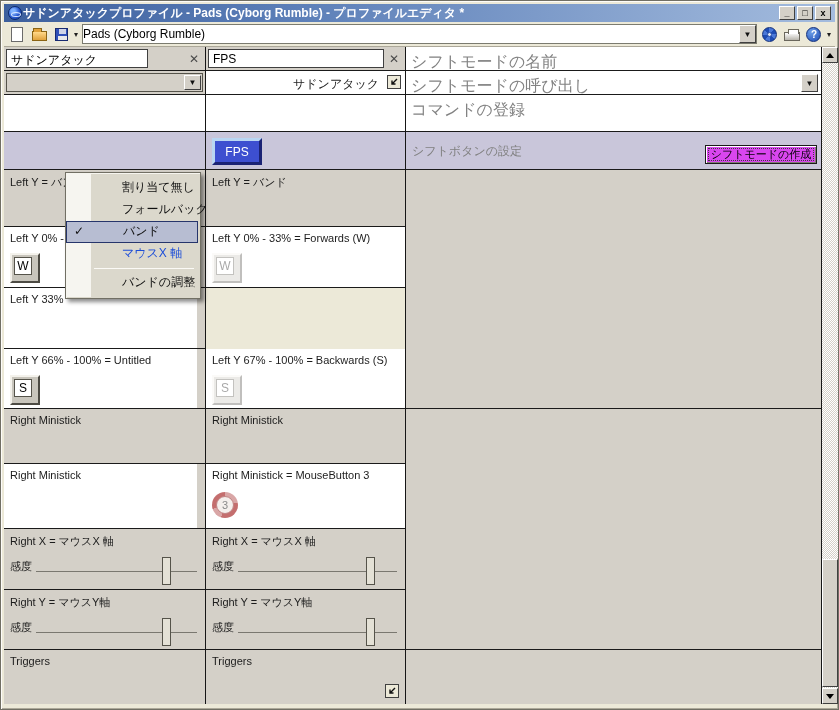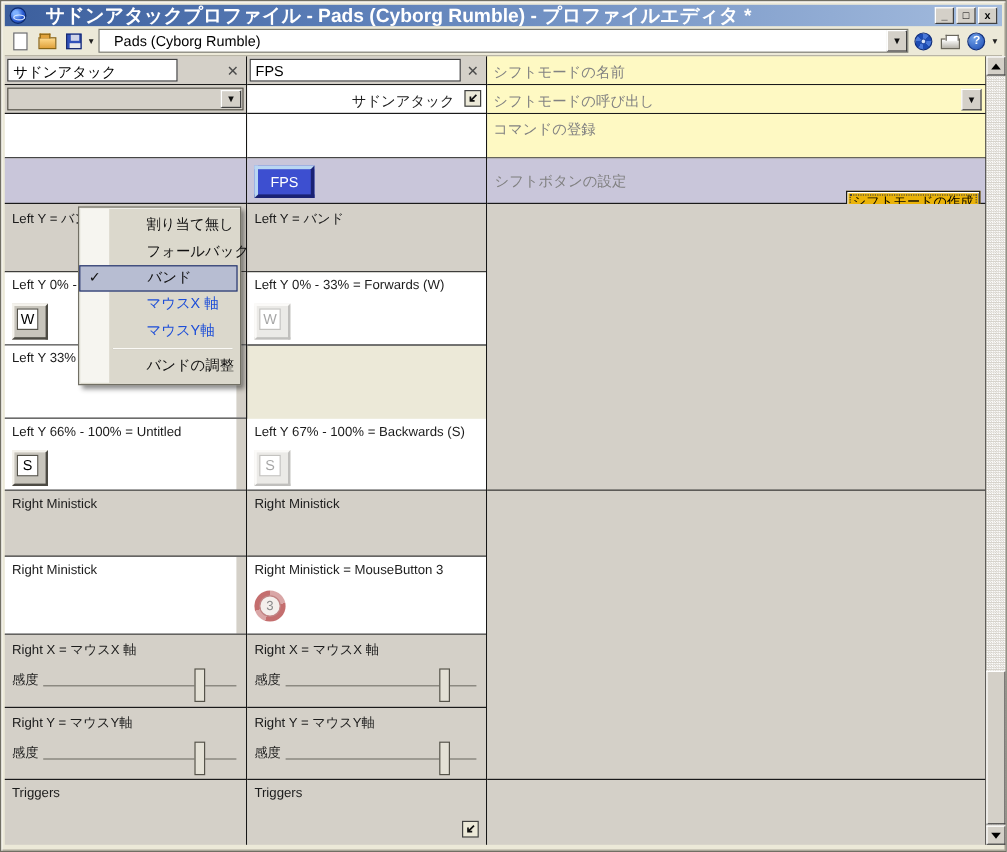--- a/index.html
+++ b/index.html
@@ -2,41 +2,41 @@
 <html><head>
 <meta charset="utf-8">
 <style>
   html,body{margin:0;padding:0;background:#9aa0a8;}
   *{box-sizing:border-box;font-family:"Liberation Sans","DejaVu Sans",sans-serif;}
   #win{position:relative;width:839px;height:710px;background:#ece9d8;
        border:1px solid #716f64;box-shadow:inset 1px 1px 0 #fdfcf9, inset -1px -1px 0 #aca899;overflow:hidden;}
   
   #titlebar{position:absolute;left:3px;top:3px;right:3px;height:18px;
     background:linear-gradient(to right,#3c5f9d,#5c7fb8 35%,#a4bcde);display:flex;align-items:center;padding:0 4px;}
-  #title-text{color:#fff;font-size:16px;font-weight:bold;margin-left:16px;white-space:nowrap;overflow:hidden;flex:1;}
+  #title-text{color:#fff;font-size:12px;font-weight:bold;margin-left:1px;white-space:nowrap;overflow:hidden;flex:1;}
   .app-icon{width:14px;height:14px;border-radius:50%;
     background:radial-gradient(circle at 35% 35%,#7fb2ff 0 18%,#2a5ad0 55%,#123a94);
     border:1px solid #0c2a6e;position:relative;}
   .app-icon::after{content:"";position:absolute;left:2px;top:5px;width:8px;height:3px;border:1px solid #dbe8ff;border-radius:50%;}
   .caption-btns{display:flex;gap:2px;}
   .cap-btn{width:16px;height:14px;background:#d4d0c8;border:1px solid;border-color:#fff #404040 #404040 #fff;
     font-size:9px;line-height:12px;text-align:center;color:#000;font-weight:bold;}
   
   #toolbar{position:absolute;left:3px;top:21px;right:3px;height:25px;background:#ece9d8;
     border-bottom:1px solid #aca899;display:flex;align-items:center;padding:0 4px;gap:4px;}
   .tb-icon{width:18px;height:17px;position:relative;display:flex;align-items:center;justify-content:center;}
   .doc-shape{width:12px;height:15px;background:#fff;border:1px solid #6a6a6a;}
   .folder-shape{width:15px;height:10px;background:linear-gradient(#ffd98a,#e0a23c);border:1px solid #8a6414;position:relative;margin-top:4px;}
   .folder-shape::before{content:"";position:absolute;left:0;top:-4px;width:7px;height:3px;background:#e0a23c;border:1px solid #8a6414;border-bottom:none;}
   .floppy-shape{width:13px;height:13px;background:#3050b8;border:1px solid #182a70;position:relative;}
   .floppy-shape::before{content:"";position:absolute;left:3px;top:0;width:7px;height:5px;background:#cfd4e8;}
   .floppy-shape::after{content:"";position:absolute;left:2px;bottom:0;width:9px;height:4px;background:#e8e8ea;}
   .mini-arrow{font-size:8px;color:#202020;}
   #profile-combo{flex:1;height:20px;background:#fff;border:1px solid #7b7b6f;display:flex;align-items:center;position:relative;}
-  #profile-combo .val{font-size:12px;color:#000;padding-left:12px;flex:1;}
+  #profile-combo .val{font-size:12px;color:#000;padding-left:0;flex:1;}
   .combo-btn{width:17px;height:18px;background:#d4d0c8;border:1px solid;border-color:#fff #404040 #404040 #fff;
     display:flex;align-items:center;justify-content:center;font-size:8px;color:#101010;}
   .wheel-shape{width:15px;height:15px;border-radius:50%;background:
     conic-gradient(#4a78d8 0 12%,#1d4cb4 0 25%,#4a78d8 0 37%,#1d4cb4 0 50%,#4a78d8 0 62%,#1d4cb4 0 75%,#4a78d8 0 87%,#1d4cb4 0);
     border:1px solid #12307c;position:relative;}
   .wheel-shape::after{content:"";position:absolute;inset:4px;border-radius:50%;background:#dce6f8;border:1px solid #2a50a8;}
   .printer-shape{width:16px;height:9px;background:linear-gradient(#fdfdfd,#b8b5ac);border:1px solid #6a675c;position:relative;margin-top:4px;}
   .printer-shape::before{content:"";position:absolute;left:3px;top:-4px;width:9px;height:4px;background:#fff;border:1px solid #6a675c;border-bottom:none;}
   .help-shape{width:15px;height:15px;border-radius:50%;background:radial-gradient(circle at 35% 30%,#6fa0e8,#1d4cb4);
     border:1px solid #12307c;color:#fff;font-size:10px;font-weight:bold;display:flex;align-items:center;justify-content:center;}
@@ -67,22 +67,22 @@
     border:3px solid;border-color:#b9d6f2 #1a2274 #1a2274 #b9d6f2;display:flex;align-items:center;justify-content:center;
     color:#fff;font-size:12px;}
   .mouse3{position:absolute;left:6px;top:28px;width:26px;height:26px;border-radius:50%;
     background:conic-gradient(#d9a6a6 0 22%,#c46e6e 0 55%,#d9a6a6 0 70%,#c46e6e 0);}
   .mouse3 .inner{position:absolute;inset:4px;border-radius:50%;background:#f4efec;border:1px solid #c08484;
     display:flex;align-items:center;justify-content:center;font-size:11px;color:#8a8a8a;}
   .sens-label{position:absolute;left:6px;top:30px;font-size:11px;}
   .track{position:absolute;top:42px;height:1px;background:#7a7870;}
   .handle{position:absolute;top:28px;width:9px;height:28px;background:#e4e1d6;border:1px solid #55534a;}
   .gray-text{color:#808080;}
-  .field3{position:absolute;left:0;top:0;right:0;bottom:0;background:#fef9c3;padding:5px 0 0 5px;font-size:12px;color:#828282;}
-  .create-btn{position:absolute;right:4px;top:27px;width:112px;height:19px;background:#eab308;
+  .field3{position:absolute;left:0;top:0;right:0;bottom:0;background:#ffffff;padding:5px 0 0 5px;font-size:16px;color:#828282;}
+  .create-btn{position:absolute;right:4px;top:13px;width:112px;height:19px;background:#d946ef;
     border:1px solid #1a1a1a;box-shadow:inset 1px 1px 0 #fff, inset -1px -1px 0 #807e74;
     font-size:11px;color:#000;display:flex;align-items:center;justify-content:center;
     outline:1px dotted #404040;outline-offset:-4px;}
   
   #ctx-menu{position:absolute;left:64px;top:171px;width:136px;background:#dbd8cc;
     border:1px solid #716f64;box-shadow:inset 1px 1px 0 #f6f5ef, 3px 3px 4px rgba(0,0,0,.45);
     padding:4px 2px 4px 0;z-index:50;}
   #ctx-menu .gutter{position:absolute;left:1px;top:1px;bottom:1px;width:24px;background:#f6f5f0;}
   .menu-item{position:relative;height:22px;line-height:21px;padding-left:56px;font-size:12px;color:#101010;white-space:nowrap;}
   .menu-item.checked{background:#b7bdd2;border:1px solid #26356b;line-height:19px;}
@@ -292,18 +292,17 @@
 
   <div id="ctx-menu">
     <div class="gutter"></div>
     <div class="menu-item">割り当て無し</div>
     <div class="menu-item">フォールバック</div>
     <div class="menu-item checked">
       <span class="menu-check">✓</span>
       <span>バンド</span>
     </div>
     <div class="menu-item disabled">マウスX 軸</div>
-    <div class="menu-item disabled">マウスY軸</div>
     <div class="menu-sep"></div>
     <div class="menu-item">バンドの調整</div>
   </div>
 
 </div>
 
 </body></html>

